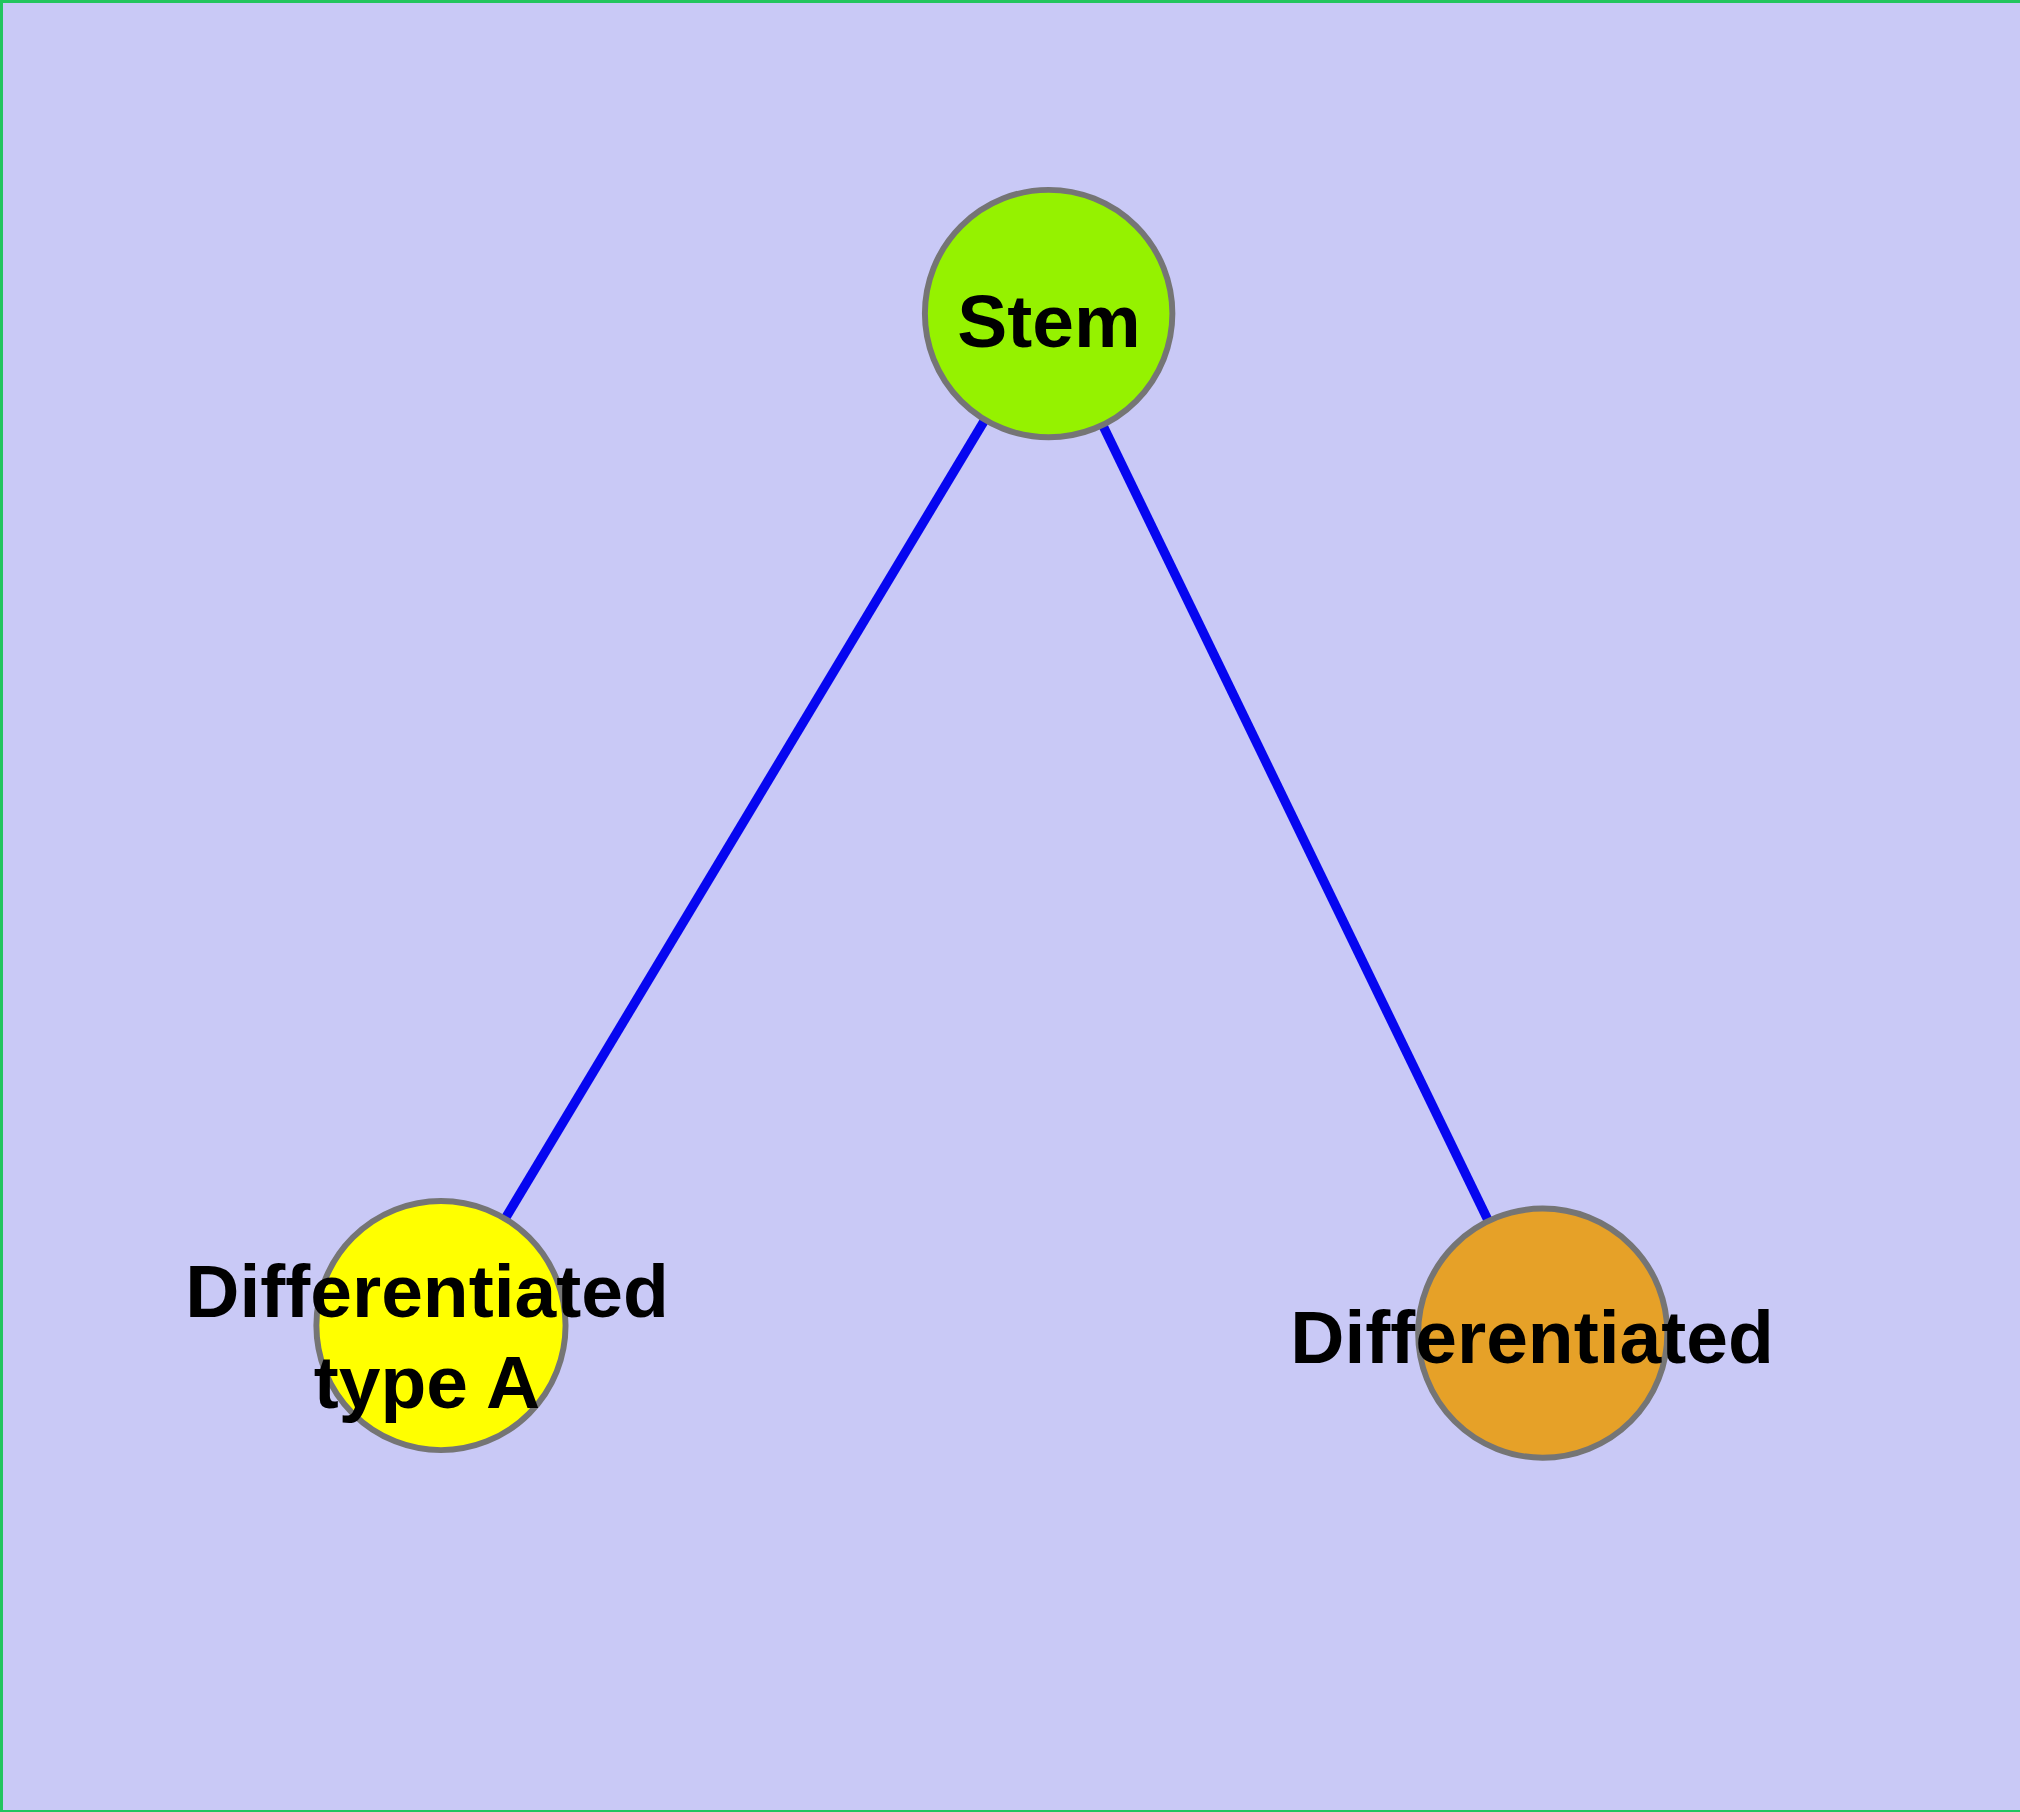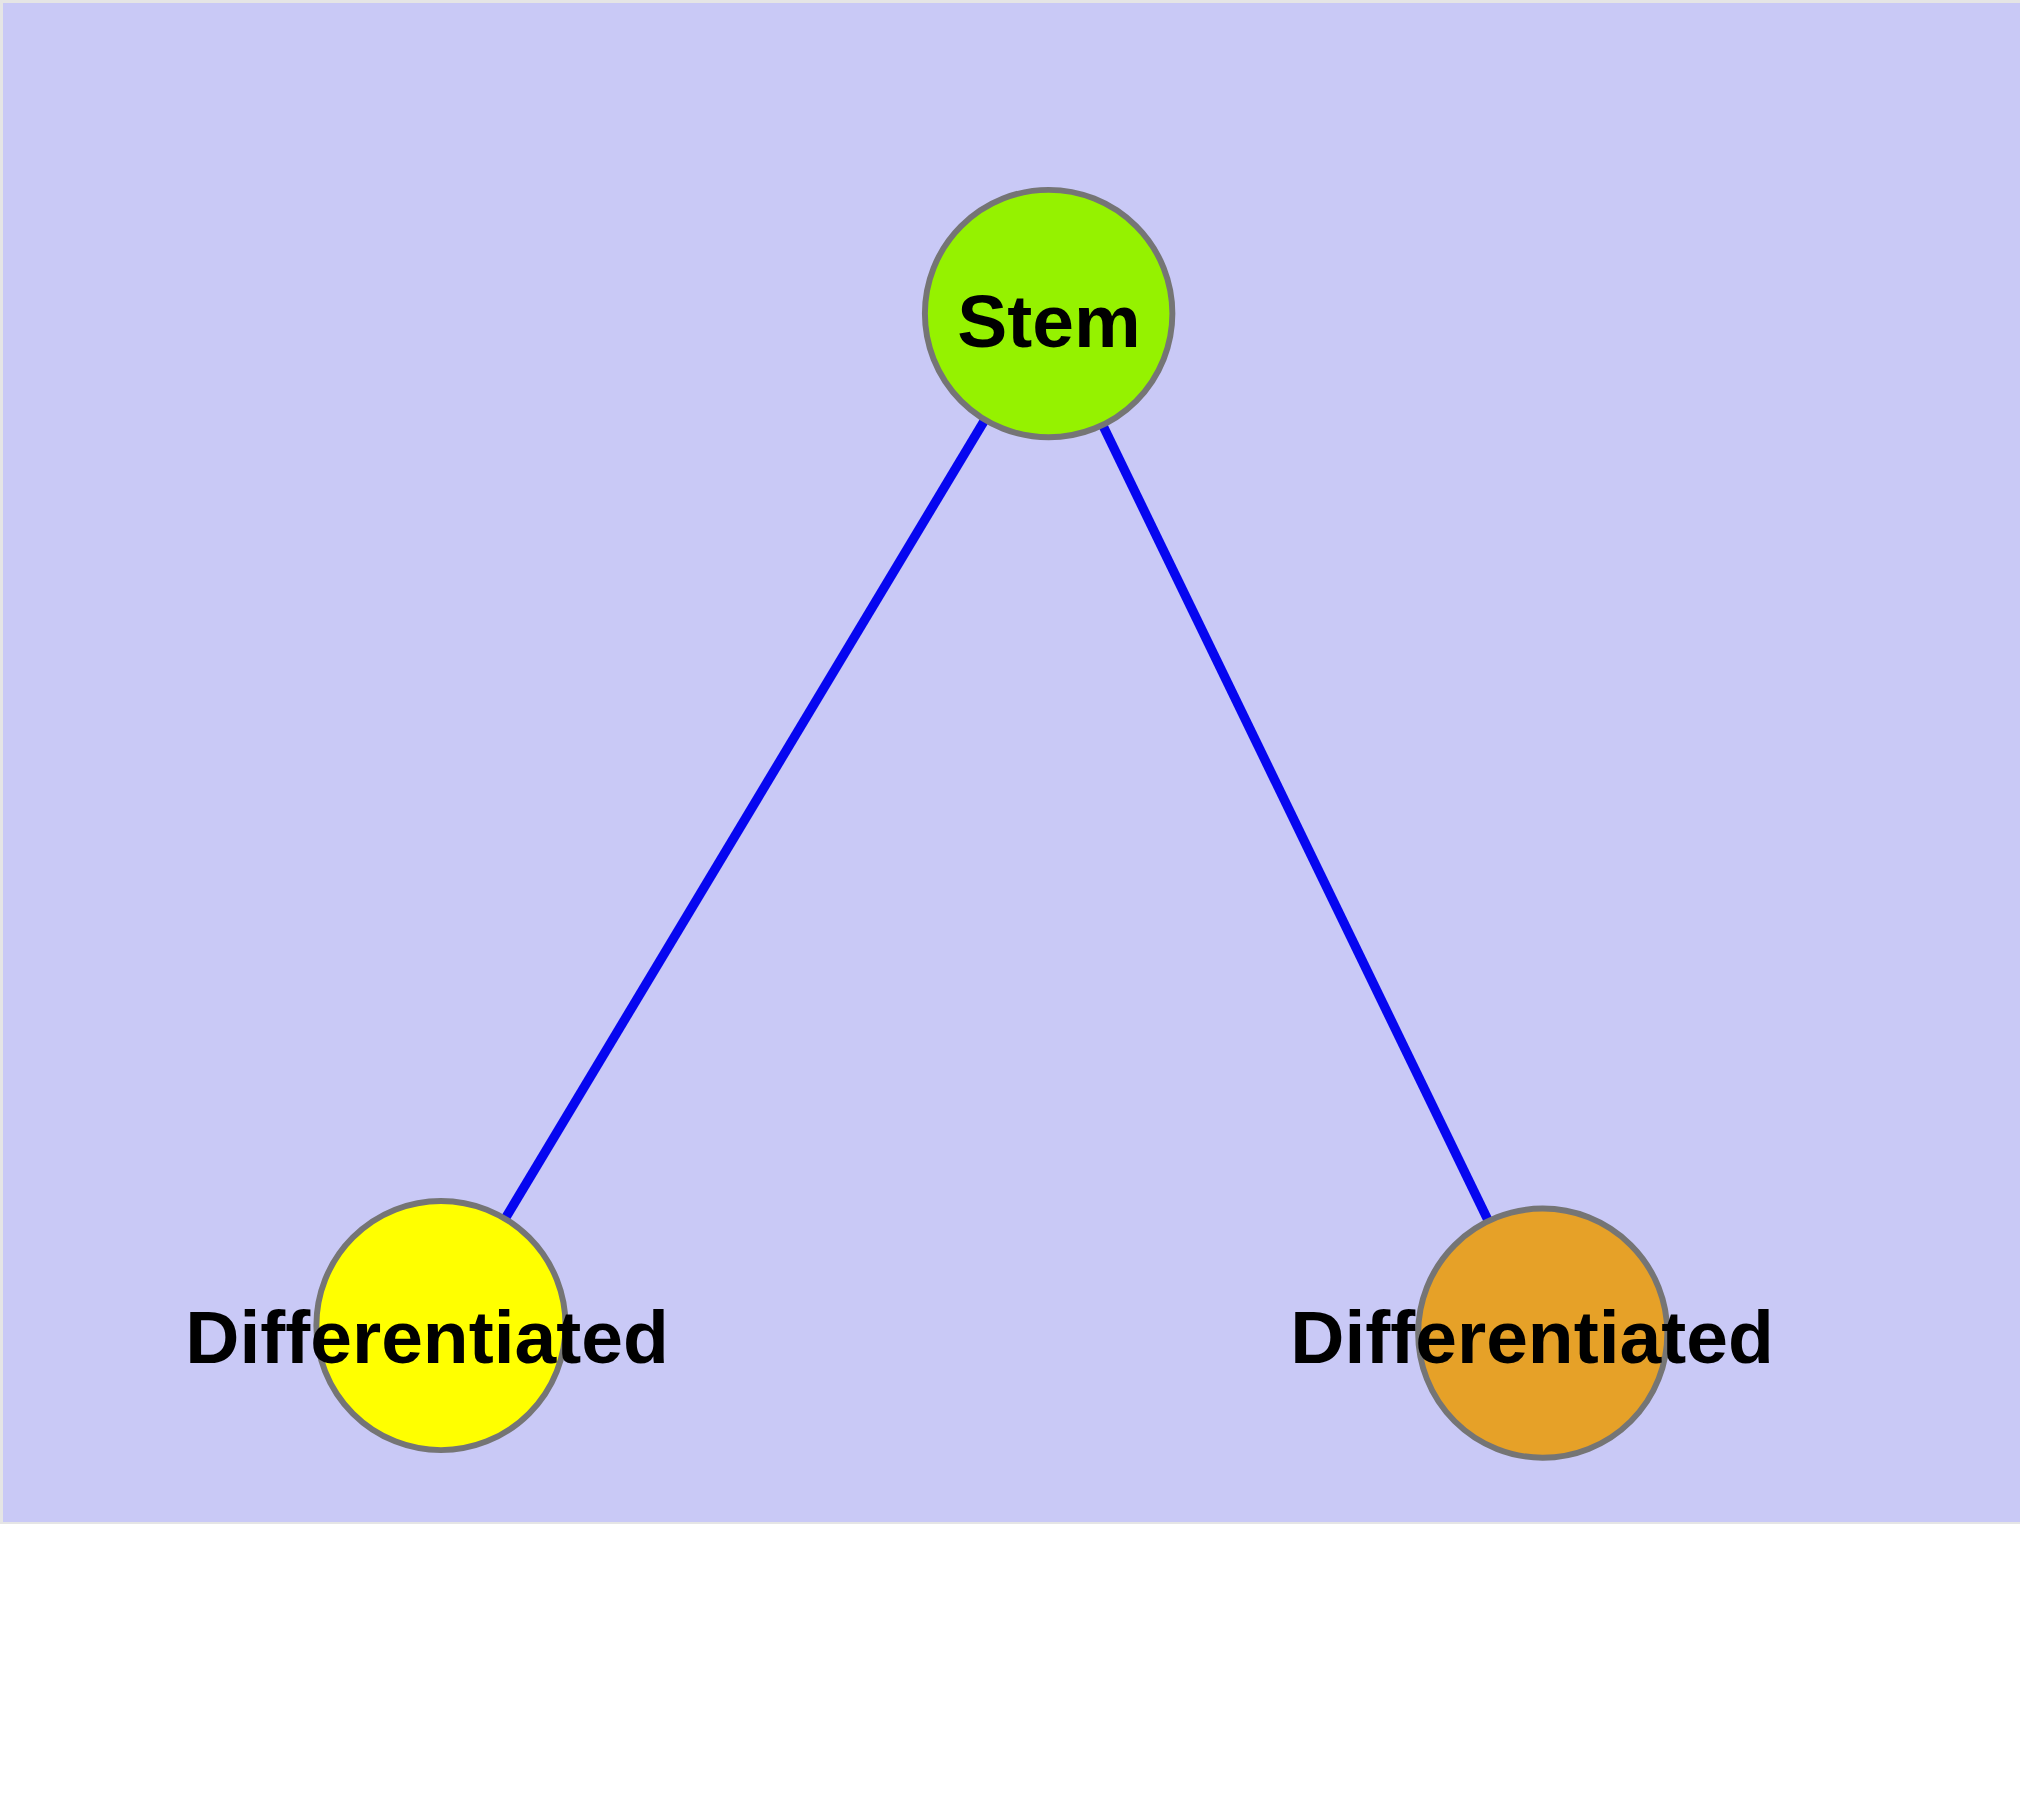--- a/index.html
+++ b/index.html
@@ -3,22 +3,22 @@
 <meta charset="utf-8">
 <style>
   html, body {
     margin: 0;
     padding: 0;
     background: #ffffff;
   }
   .canvas {
     position: relative;
     width: 2021px;
-    height: 1524px;
-    background: #e5e5e5;
+    height: 1812px;
+    background: #22c55e;
     overflow: hidden;
     font-family: "Liberation Sans", "DejaVu Sans", sans-serif;
   }
   .plot {
     position: absolute;
     top: 2.5px;
     left: 2.5px;
     right: 0;
     bottom: 1.7px;
   }
@@ -67,20 +67,21 @@
 
     <circle cx="1820" cy="1573" r="147" fill="#E6A128" stroke="#757575"></circle>
   </svg>
 
   <div class="node-label" style="left: 1049px; top: 321px; color: rgb(0, 0, 0);">
     <div>Stem</div>
   </div>
 
   <div class="node-label" style="left: 427px; top: 1337px; color: rgb(0, 0, 0);">
     <div>Differentiated</div>
+    <div>type A</div>
   </div>
 
   <div class="node-label" style="left: 1532px; top: 1337px; color: rgb(0, 0, 0);">
     <div>Differentiated</div>
   </div>
 
 </div>
 
 
 </body></html>

